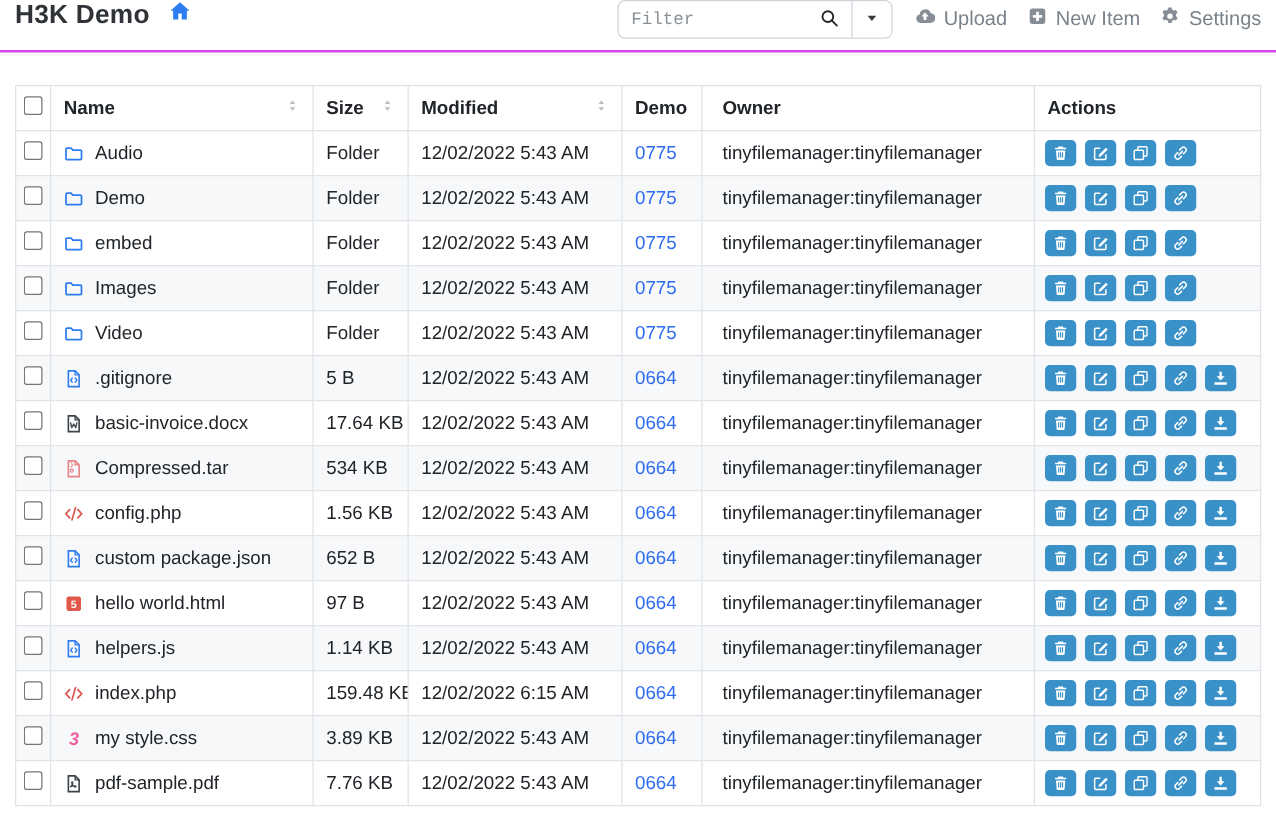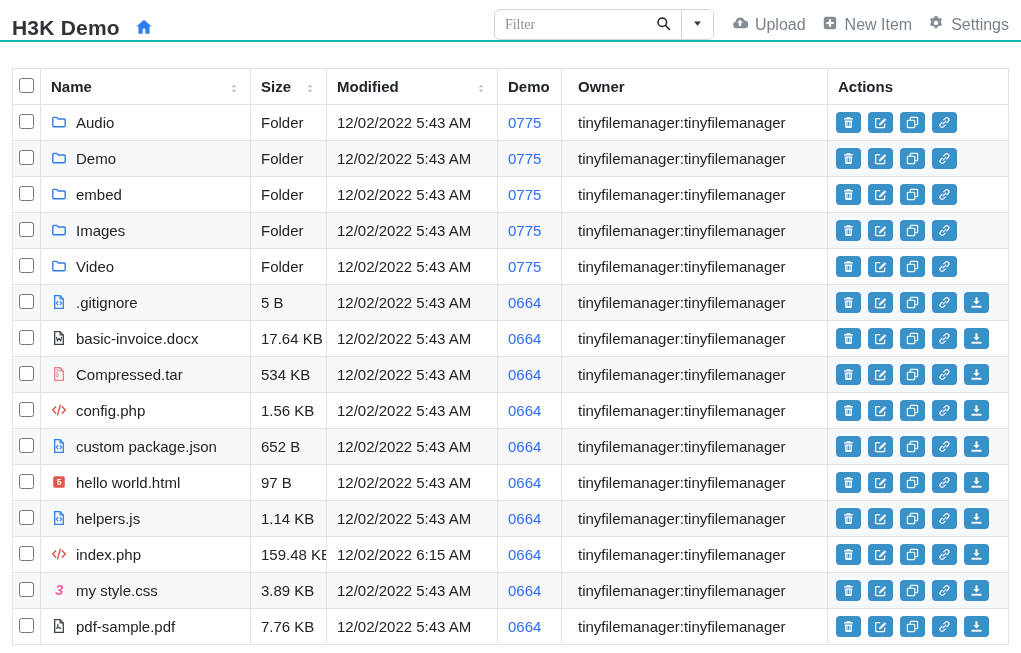--- a/index.html
+++ b/index.html
@@ -1,31 +1,31 @@
 <!DOCTYPE html>
 <html><head>
 <meta charset="utf-8">
 <style>
   * { margin:0; padding:0; box-sizing:border-box; }
   html,body { width:1021px; height:653px; background:#fff; overflow:hidden;
     font-family:"Liberation Sans","DejaVu Sans",sans-serif; color:#212529; }
 
   
-  .navbar { height:42px; display:flex; align-items:flex-end; padding:0 12px;
-    border-bottom:2px solid #14b8a6; background:#fff; }
+  .navbar { height:42px; display:flex; align-items:flex-start; padding:0 12px;
+    border-bottom:2px solid #d946ef; background:#fff; }
   .brand { font-size:21px; font-weight:700; color:#2f3337; letter-spacing:.2px; }
   .home-link { margin-left:15px; color:#2b7df0; display:inline-flex; }
   .home-link svg { width:18px; height:18px; }
   .nav-right { margin-left:auto; display:flex; align-items:center; gap:16px; }
 
   .filter-group { display:flex; align-items:stretch; height:31px; border:1px solid #ced4da;
     border-radius:6px; overflow:hidden; background:#fff; margin-right:2px; }
   .filter-input-wrap { display:flex; align-items:center; width:186px; padding:0 8px 0 10px; }
   .filter-input { border:none; outline:none; flex:1; font-size:14px; color:#7f1d1d; min-width:0;
-    font-family:Liberation Serif, serif; }
+    font-family:Liberation Mono, monospace; }
   .filter-input::placeholder { color:#8a9197; }
   .search-btn { background:none; border:none; display:flex; align-items:center; cursor:pointer;
     color:#212529; padding:0 2px; }
   .search-btn svg { width:15px; height:15px; }
   .caret-btn { width:32px; border:none; border-left:1px solid #ced4da; background:#fff;
     display:flex; align-items:center; justify-content:center; cursor:pointer; color:#343a40; }
   .caret-btn svg { width:11px; height:11px; }
 
   .tool-link { display:flex; align-items:center; gap:7px; color:#79818a; font-size:16px;
     text-decoration:none; cursor:pointer; }
@@ -36,25 +36,25 @@
   th, td { border:1px solid #e0e4e8; height:36px; padding:0 10px; font-size:15px;
     vertical-align:middle; white-space:nowrap; overflow:hidden; }
   thead th { font-weight:700; color:#212529; background:#fff; border-color:#dee2e6; }
   th:nth-child(1), td:nth-child(1) { width:28px; padding:0; text-align:center; }
   th:nth-child(2), td:nth-child(2) { width:210px; }
   th:nth-child(3), td:nth-child(3) { width:76px; }
   th:nth-child(4), td:nth-child(4) { width:171px; }
   th:nth-child(5), td:nth-child(5) { width:64px; }
   th:nth-child(6), td:nth-child(6) { width:266px;padding-left:16px; }
   tbody tr:nth-child(even) { background:#f7f8f9; }
-  .th-in { display:flex; align-items:flex-end; justify-content:space-between; }
+  .th-in { display:flex; align-items:flex-start; justify-content:space-between; }
   .sort svg { width:12px; height:13px; display:block; }
   input[type="checkbox"] { width:15px; height:15px; accent-color:#5a6268; }
 
-  .name-link { display:flex; align-items:flex-start; gap:9px; color:#212529; text-decoration:none; }
+  .name-link { display:flex; align-items:flex-end; gap:9px; color:#212529; text-decoration:none; }
   .name-ic { display:inline-flex; flex:none; }
   .name-ic svg { width:16px; height:16px; display:block; }
   .ic-folder, .ic-filecode { color:#2e7df0; }
   .ic-word, .ic-pdf { color:#3c434a; }
   .ic-archive { color:#e58287; }
   .ic-code { color:#da5750; }
   .ic-html5 { color:#e2574c; }
   .ic-css3 { color:#ee5f9e; }
 
   .perms-link { color:#2e6cf0; text-decoration:none;margin-top:18px; }

